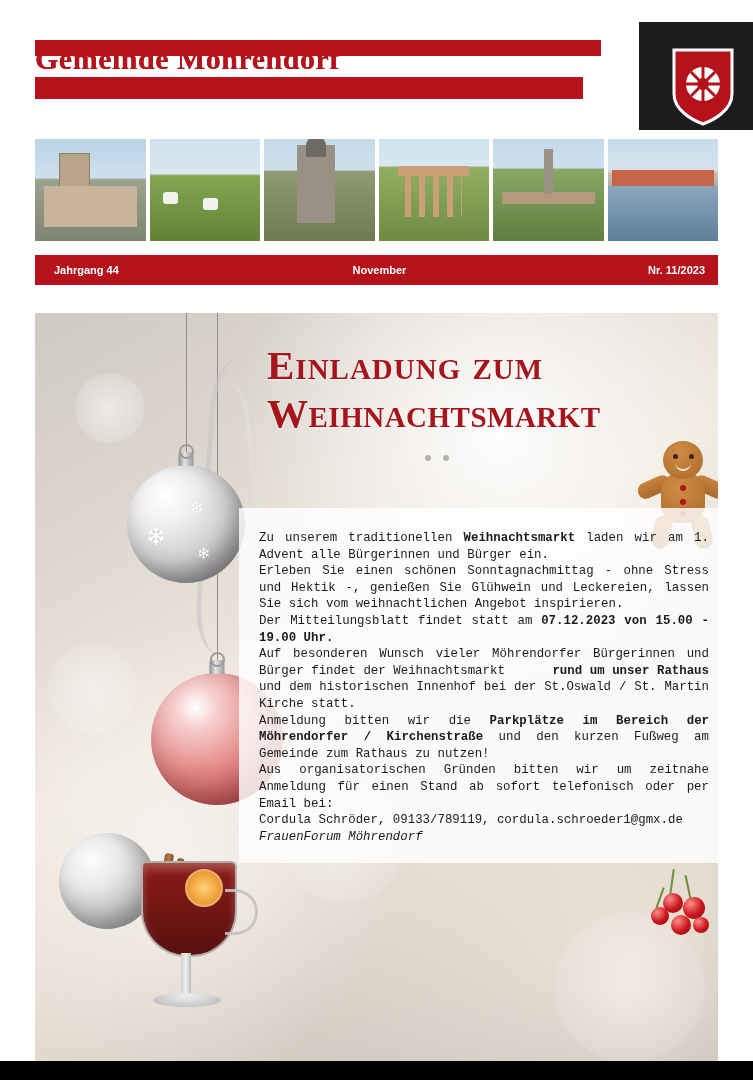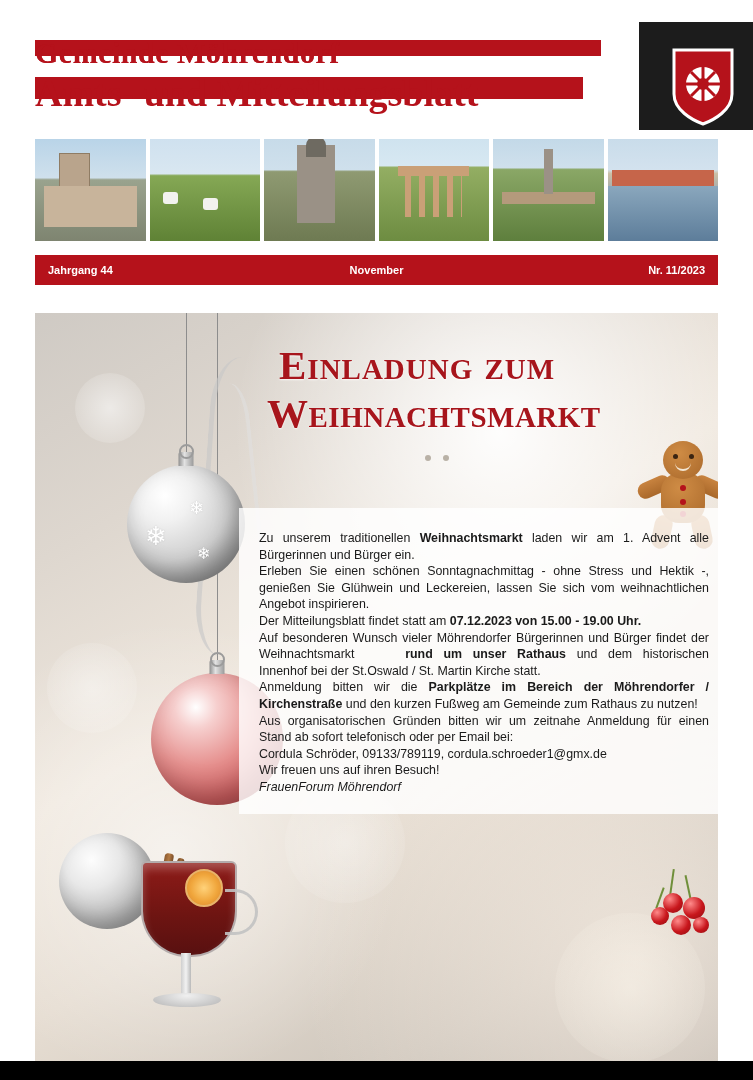--- a/index.html
+++ b/index.html
@@ -26,21 +26,21 @@
     position: absolute;
     left: 35px;
     top: 22px;
     width: 683px;
     height: 108px;
     background: #ffffff;
   }
   .mast-title-wrap {
     position: absolute;
     left: 0px;
-    top: 14px;
+    top: 20px;
     width: 600px;
   }
   .mast-line1 {
     font-family: "Liberation Serif", serif;
     font-weight: bold;
     font-size: 30px;
     letter-spacing: 0.5px;
     color: #b5121b;
     line-height: 34px;
     white-space: nowrap;
@@ -147,21 +147,21 @@
     top: 255px;
     width: 683px;
     height: 30px;
     background: #b5121b;
     color: #ffffff;
     font-size: 11px;
     font-weight: bold;
     display: flex;
     align-items: center;
   }
-  .infobar .left { padding-left: 13px; width: 33%; }
+  .infobar .left { padding-left: 19px; width: 33%; }
   .infobar .center { width: 34%; text-align: center; }
   .infobar .right { width: 33%; text-align: right; padding-right: 13px; }
 
   
   .poster {
     position: absolute;
     left: 35px;
     top: 313px;
     width: 683px;
     height: 748px;
@@ -184,21 +184,20 @@
     font-family: "Liberation Serif", serif;
     color: #a7151c;
     text-shadow: 0 1px 2px rgba(255,255,255,0.8);
   }
   .poster-title .l1 {
     font-size: 41px;
     letter-spacing: 1px;
     line-height: 48px;
     font-variant: small-caps;
     font-weight: bold;
-    margin-left: 12px;
   }
   .poster-title .l2 {
     font-size: 41px;
     letter-spacing: 0.5px;
     line-height: 48px;
     font-variant: small-caps;
     font-weight: bold;
   }
   .title-dots {
     position: absolute;
@@ -218,21 +217,21 @@
     position: absolute;
     left: 204px;
     top: 195px;
     width: 450px;
     padding: 22px 20px 18px 20px;
     background: rgba(255,255,255,0.82);
     font-size: 12.4px;
     line-height: 16.6px;
     color: #1a1a1a;
     text-align: justify;
-    font-family: Liberation Sans, sans-serif;
+    font-family: Liberation Mono, monospace;
   }
   .textcard p { margin: 0 0 0 0; }
 
   
   .orn-line {
     position: absolute;
     width: 1px;
     background: #8d8d8d;
   }
   .ball {
@@ -400,21 +399,20 @@
 </head>
 <body>
 
 <div class="page">
 
   <div class="masthead">
     <div class="mast-bar"></div>
     <div class="mast-bar2"></div>
     <div class="mast-title-wrap">
       <div class="mast-line1">Gemeinde Möhrendorf</div>
-      <div class="mast-line2">Amts- und Mitteilungsblatt</div>
     </div>
     <div class="mast-dark"></div>
     <div class="crest">
       <svg class="crest-shield" viewBox="0 0 62 78" xmlns="http://www.w3.org/2000/svg">
         <path d="M2 2 H60 V46 C60 62 42 72 31 76 C20 72 2 62 2 46 Z" fill="#b5121b" stroke="#ffffff" stroke-width="3"></path>
         <circle cx="31" cy="36" r="17" fill="#ffffff"></circle>
         <circle cx="31" cy="36" r="6" fill="#b5121b"></circle>
         <g stroke="#b5121b" stroke-width="3">
           <line x1="31" y1="19" x2="31" y2="53"></line>
           <line x1="14" y1="36" x2="48" y2="36"></line>
@@ -490,21 +488,20 @@
     </div>
 
     <div class="textcard" id="invitation-text">
         <p><span>Zu unserem traditionellen </span><span style="font-weight: bold;">Weihnachtsmarkt</span><span> laden wir am 1. Advent alle Bürgerinnen und Bürger ein.</span></p>
         <p><span>Erleben Sie einen schönen Sonntagnachmittag - ohne Stress und Hektik -, genießen Sie Glühwein und Leckereien, lassen Sie sich vom weihnachtlichen Angebot inspirieren.</span></p>
         <p><span>Der Mitteilungsblatt findet statt am </span><span style="font-weight: bold;">07.12.2023 von 15.00 - 19.00 Uhr.</span></p>
         <p><span>Auf besonderen Wunsch vieler Möhrendorfer Bürgerinnen und Bürger findet der Weihnachtsmarkt </span><span style="font-weight: bold; padding-left: 40px;">rund um unser Rathaus</span><span> und dem historischen Innenhof bei der St.Oswald / St. Martin Kirche statt.</span></p>
         <p><span>Anmeldung bitten wir die </span><span style="font-weight: bold;">Parkplätze im Bereich der Möhrendorfer / Kirchenstraße</span><span> und den kurzen Fußweg am Gemeinde zum Rathaus zu nutzen!</span></p>
         <p><span>Aus organisatorischen Gründen bitten wir um zeitnahe Anmeldung für einen Stand ab sofort telefonisch oder per Email bei:</span></p>
         <p><span>Cordula Schröder, 09133/789119, cordula.schroeder1@gmx.de</span></p>
-        <p><span>Wir freuen uns auf ihren Besuch!</span></p>
         <p><span style="font-style: italic;">FrauenForum Möhrendorf</span></p>
       </div>
 
     <div class="glass">
       <div class="cinnamon"></div>
       <div class="cinnamon2"></div>
       <div class="cup">
         <div class="orange"></div>
       </div>
       <div class="handle"></div>

